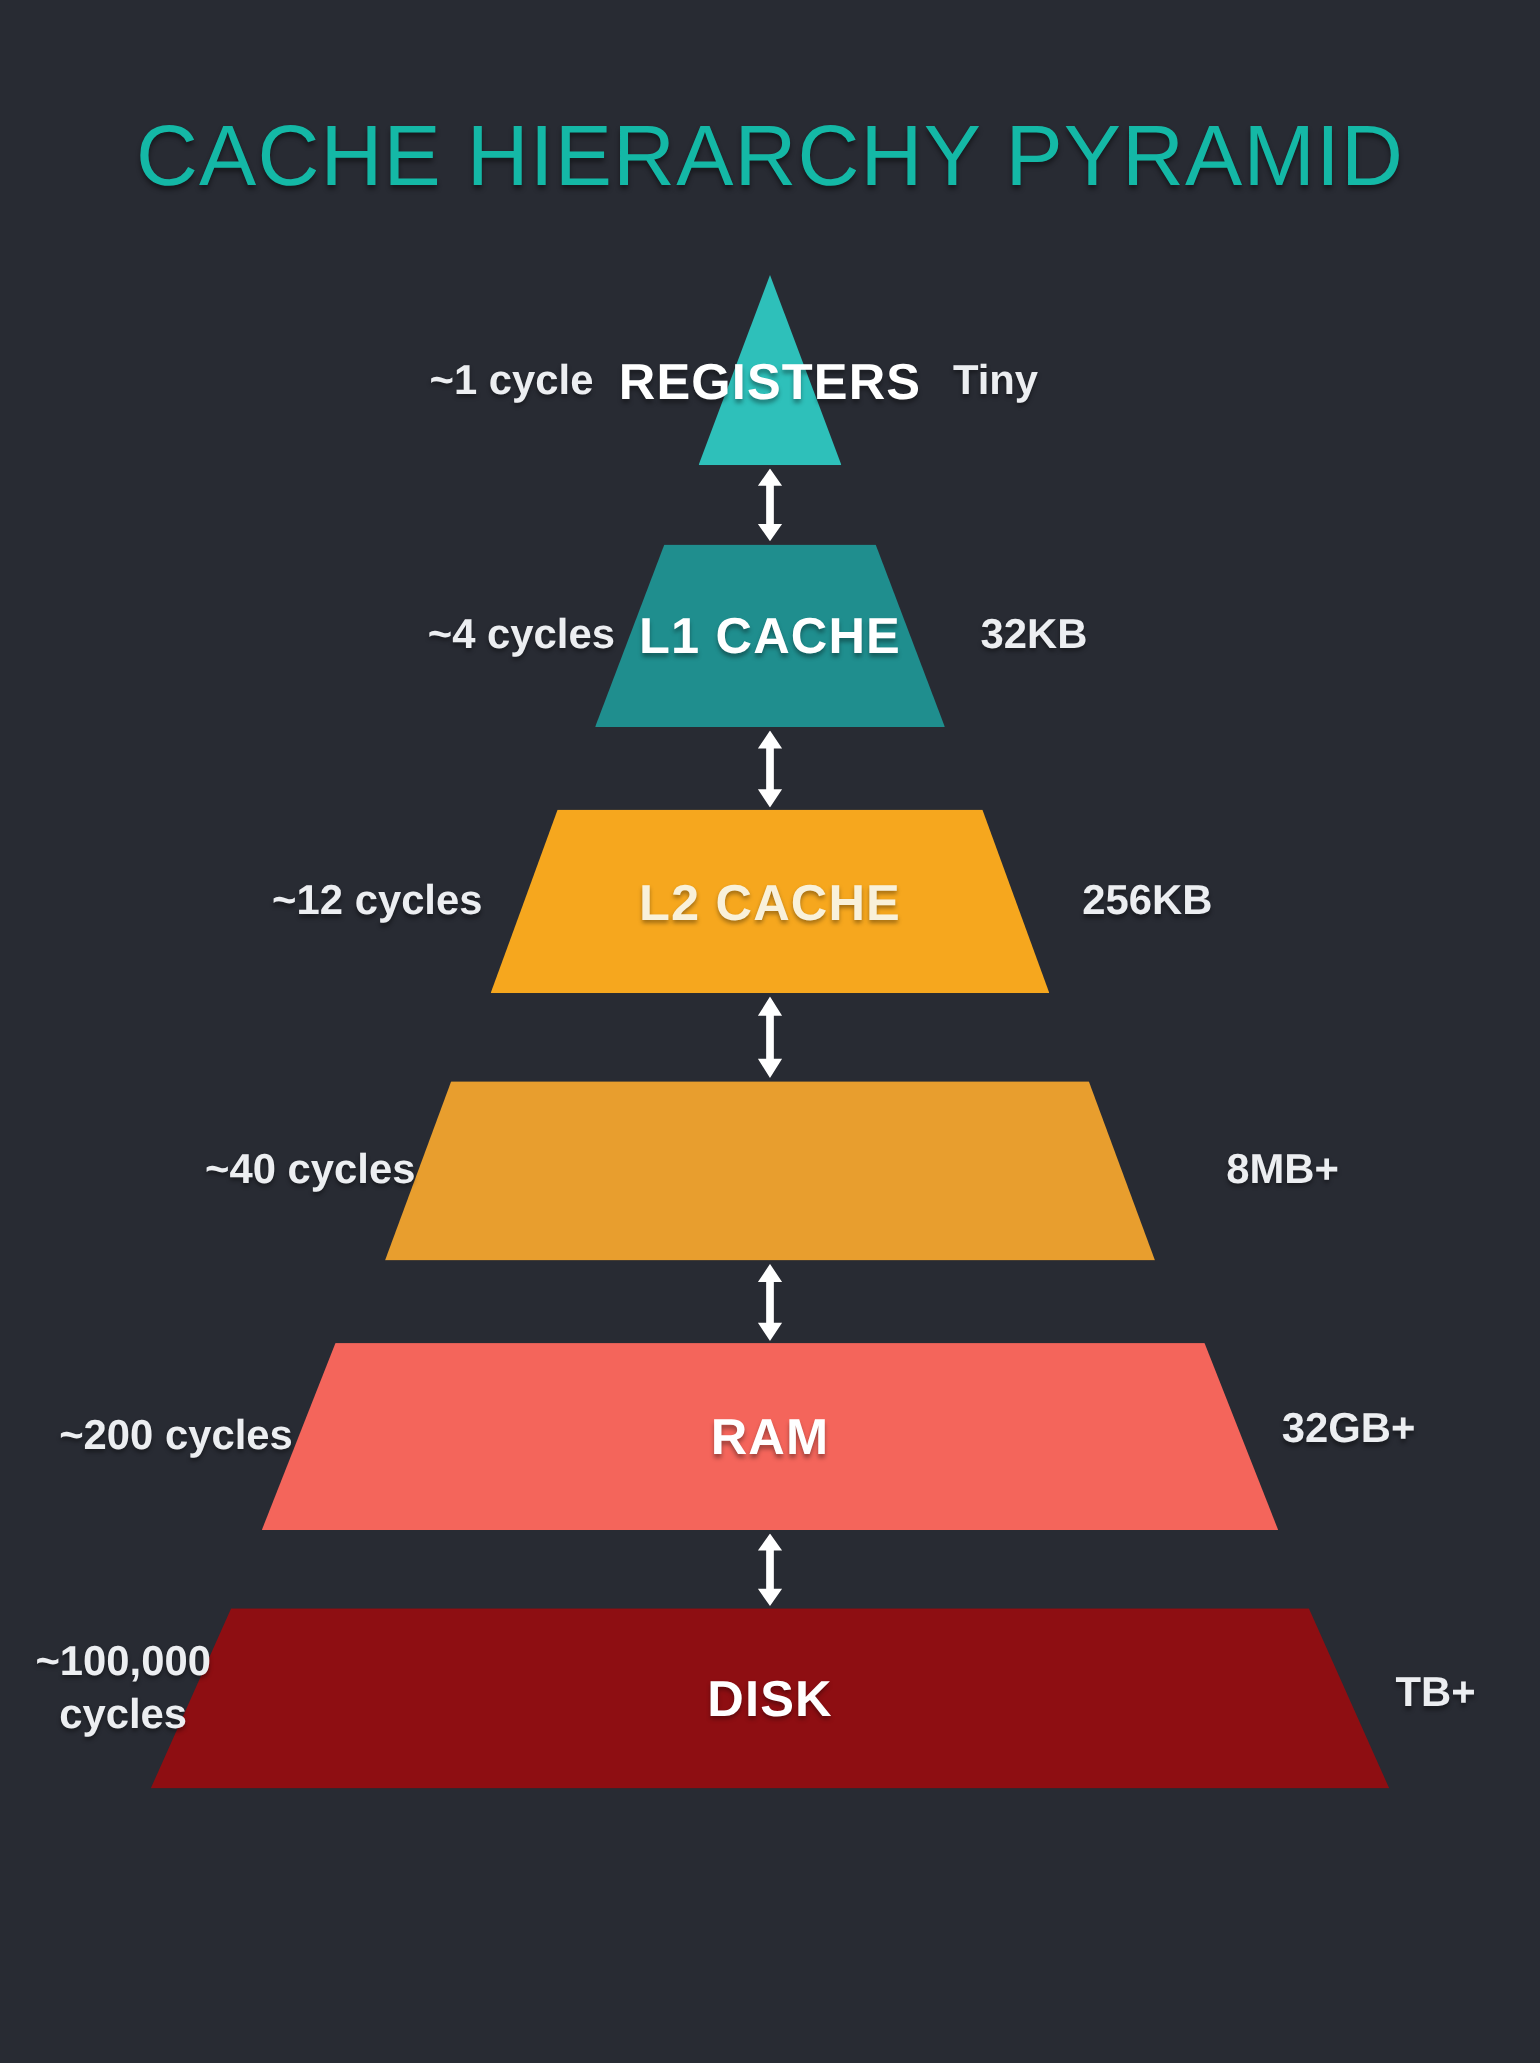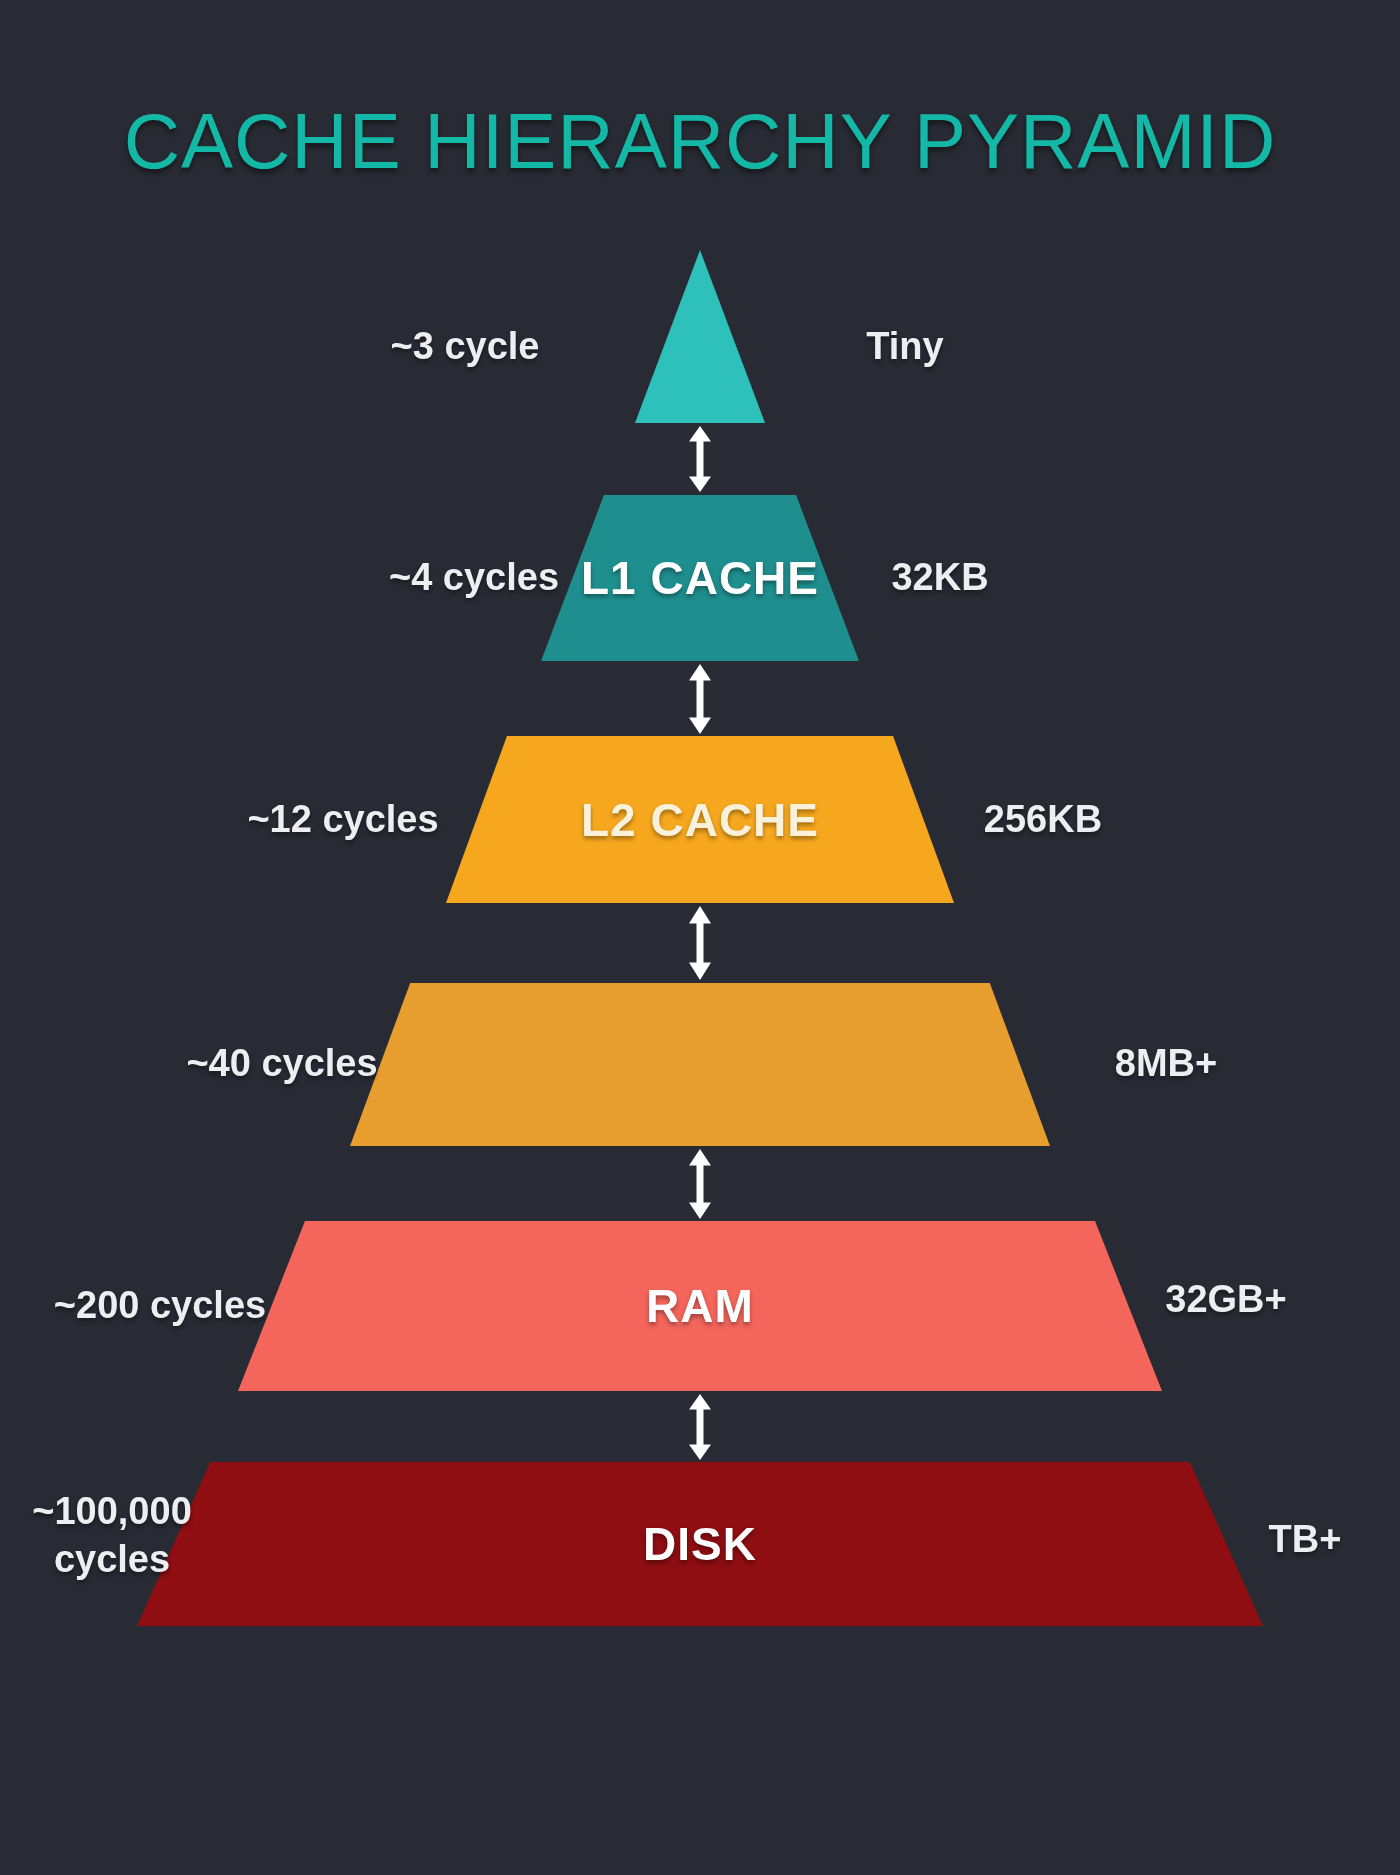--- a/index.html
+++ b/index.html
@@ -92,26 +92,27 @@
 
   <h1 class="page-title">CACHE HIERARCHY PYRAMID</h1>
 
   <div class="layer layer-registers" style="background-color: rgb(46, 192, 186);"></div>
   <div class="layer layer-l1" style="background-color: rgb(31, 142, 142);"></div>
   <div class="layer layer-l2" style="background-color: rgb(246, 167, 30);"></div>
   <div class="layer layer-l3" style="background-color: rgb(232, 158, 46);"></div>
   <div class="layer layer-ram" style="background-color: rgb(244, 101, 91);"></div>
   <div class="layer layer-disk" style="background-color: rgb(142, 14, 18);"></div>
 
+  <span class="layer-name name-registers">REGISTERS</span>
   <span class="layer-name name-l1">L1 CACHE</span>
   <span class="layer-name cream name-l2">L2 CACHE</span>
   <span class="layer-name name-ram">RAM</span>
   <span class="layer-name name-disk">DISK</span>
 
-  <span class="side-label lat-registers">~3 cycle</span>
+  <span class="side-label lat-registers">~1 cycle</span>
   <span class="side-label lat-l1">~4 cycles</span>
   <span class="side-label lat-l2">~12 cycles</span>
   <span class="side-label lat-l3">~40 cycles</span>
   <span class="side-label lat-ram">~200 cycles</span>
   <span class="side-label lat-disk">~100,000 cycles</span>
 
   <span class="side-label cap-registers">Tiny</span>
   <span class="side-label cap-l1">32KB</span>
   <span class="side-label cap-l2">256KB</span>
   <span class="side-label cap-l3">8MB+</span>

